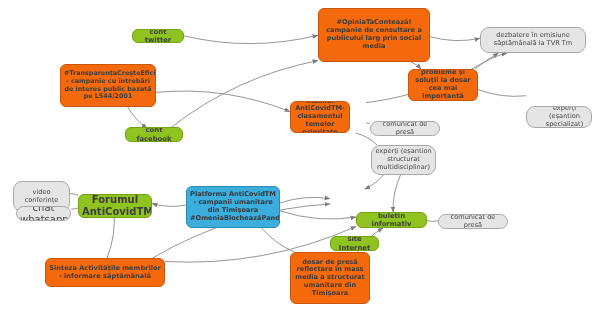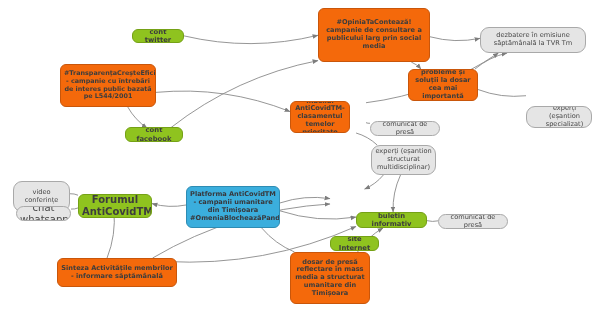--- a/index.html
+++ b/index.html
@@ -144,20 +144,20 @@
       </div>
       <div class="node n-gray" style="left: 16px; top: 206px; width: 55px; height: 15px; font-size: 10px;">
         <span class="lbl">chat whatsapp</span>
       </div>
       <div class="node n-green" style="left: 356px; top: 212px; width: 71px; height: 16px; font-size: 6.8px; align-items: center;">
         <span class="lbl">buletin informativ</span>
       </div>
       <div class="node n-gray" style="left: 438px; top: 214px; width: 70px; height: 15px; font-size: 6.6px;">
         <span class="lbl">comunicat de presă</span>
       </div>
-      <div class="node n-orange" style="left: 45px; top: 258px; width: 120px; height: 29px; font-size: 6.6px; margin-left: 12px;">
+      <div class="node n-orange" style="left: 45px; top: 258px; width: 120px; height: 29px; font-size: 6.6px;">
         <span class="lbl">Sinteza Activitățile membrilor - informare săptămânală</span>
       </div>
       <div class="node n-orange" style="left: 290px; top: 252px; width: 80px; height: 52px; font-size: 6.6px;">
         <span class="lbl">dosar de presă reflectare în mass media a structurat umanitare din Timișoara</span>
       </div>
     </div>
 </div>
 
 </body></html>

